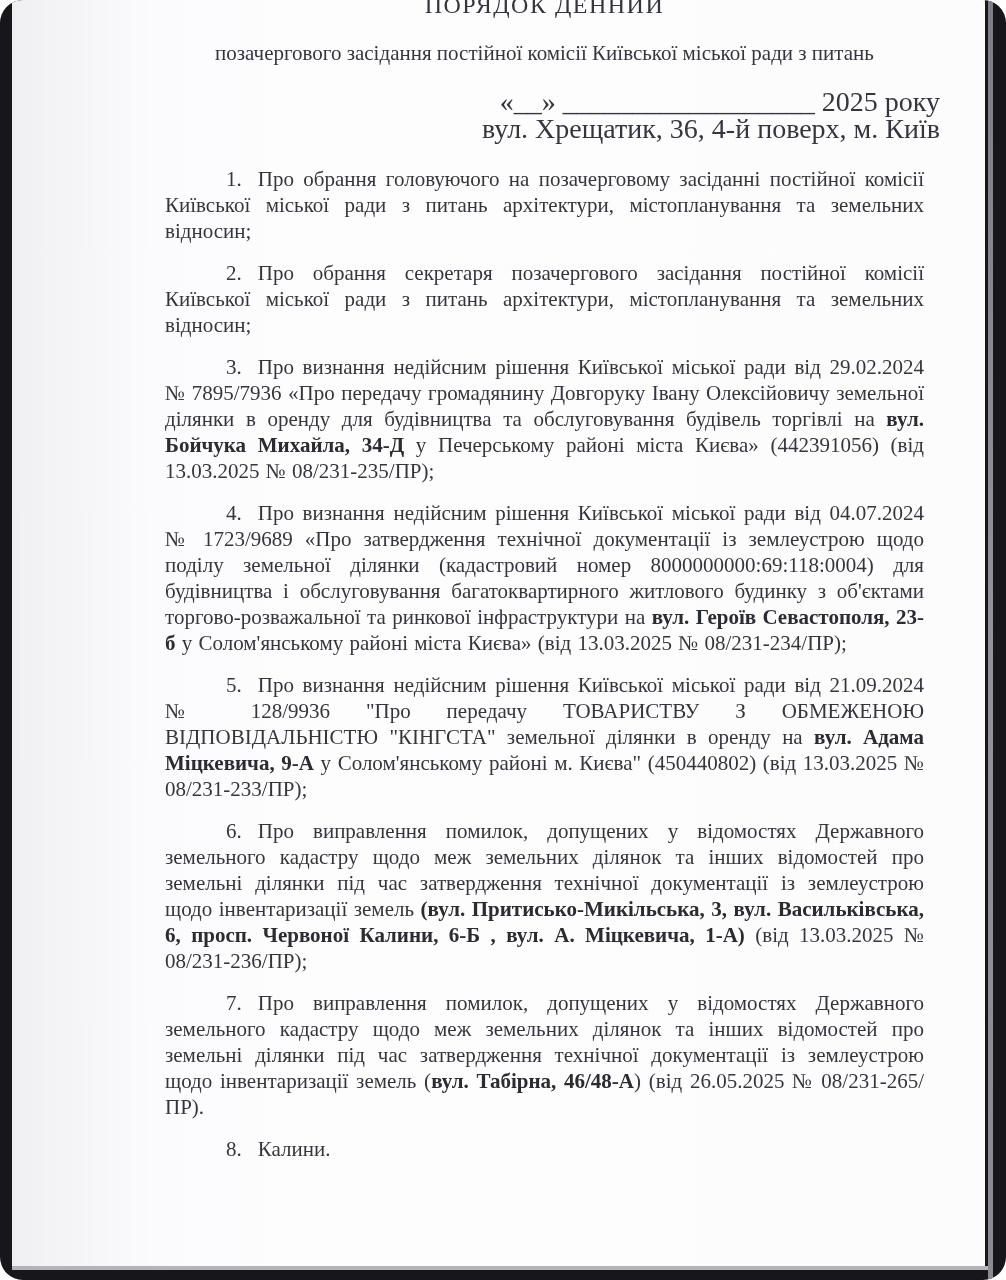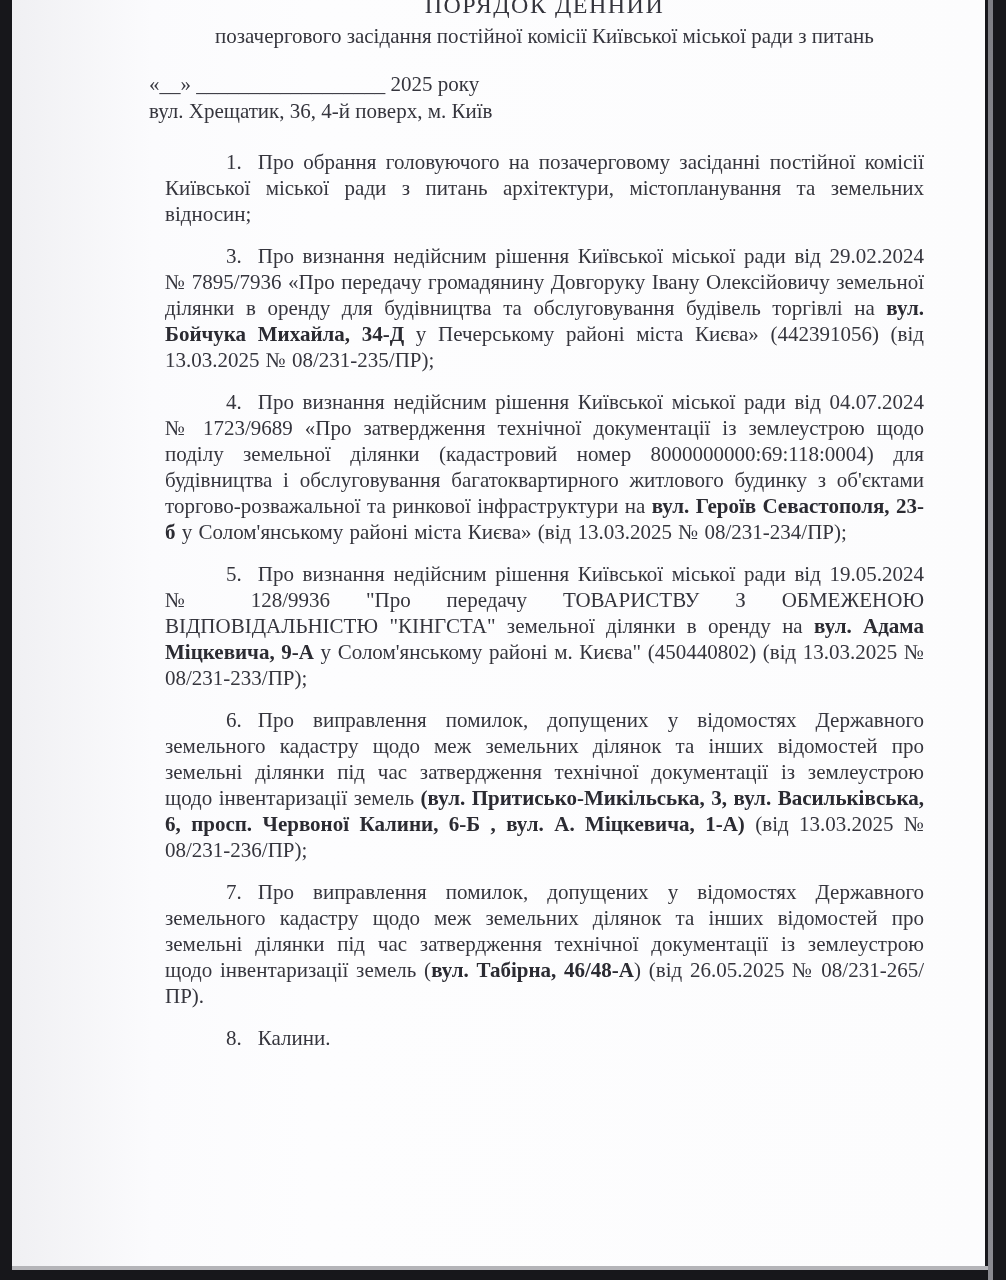--- a/index.html
+++ b/index.html
@@ -3,20 +3,21 @@
 <meta charset="utf-8">
 <style>
   html, body { margin: 0; padding: 0; }
   .canvas {
     position: relative;
     width: 1006px;
     height: 1280px;
     background: #17171b;
     overflow: hidden;
     font-family: "Liberation Serif", serif;
+    border-radius: 23px;
   }
   .page {
     position: absolute;
     left: 12px;
     top: 0;
     width: 973px;
     height: 1266px;
     background: linear-gradient(90deg, #f0f0f3 0px, #fbfbfd 140px, #fdfdfe 300px, #fcfcfd 100%);
     color: #35353d;
   }
@@ -26,28 +27,29 @@
   .doc-title {
     margin: -10px 0 0 0;           
     text-align: center;
     font-size: 24px;
     line-height: 30px;
     font-weight: normal;
     letter-spacing: 1.5px;
     white-space: nowrap;
   }
   .subtitle {
-    margin-top: 2px;
+    margin-top: 19px;
     text-align: center;
     font-size: 21px;
     line-height: 29px;
   }
   .date-block {
     margin-top: 20px;
-    font-size: 21px;
+    text-align: right;
+    font-size: 28px;
     line-height: 27px;
   }
   .items {
     margin-top: 24px;
     font-size: 21px;
     line-height: 26px;
   }
   .item {
     margin: 16px;
     text-align: justify;
@@ -84,23 +86,24 @@
         <div>позачергового засідання постійної комісії Київської міської ради з питань</div>
       </div>
 
       <div class="date-block">
         <div>«__» __________________ 2025 року</div>
         <div>вул. Хрещатик, 36, 4-й поверх, м. Київ</div>
       </div>
 
       <div class="items" id="agenda-items">
           <p class="item"><span class="num">1.</span><span>Про обрання головуючого на позачерговому засіданні постійної комісії Київської міської ради з питань архітектури, містопланування та земельних відносин;</span></p>
+          <p class="item"><span class="num">2.</span><span>Про обрання секретаря позачергового засідання постійної комісії Київської міської ради з питань архітектури, містопланування та земельних відносин;</span></p>
           <p class="item"><span class="num">3.</span><span>Про визнання недійсним рішення Київської міської ради від 29.02.2024 № 7895/7936 «Про передачу громадянину Довгоруку Івану Олексійовичу земельної ділянки в оренду для будівництва та обслуговування будівель торгівлі на </span><span class="b">вул. Бойчука Михайла, 34-Д</span><span> у Печерському районі міста Києва» (442391056) (від 13.03.2025 № 08/231-235/ПР);</span></p>
           <p class="item"><span class="num">4.</span><span>Про визнання недійсним рішення Київської міської ради від 04.07.2024 № 1723/9689 «Про затвердження технічної документації із землеустрою щодо поділу земельної ділянки (кадастровий номер 8000000000:69:118:0004) для будівництва і обслуговування багатоквартирного житлового будинку з об'єктами торгово-розважальної та ринкової інфраструктури на </span><span class="b">вул. Героїв Севастополя, 23-б</span><span> у Солом'янському районі міста Києва» (від 13.03.2025 № 08/231-234/ПР);</span></p>
-          <p class="item"><span class="num">5.</span><span>Про визнання недійсним рішення Київської міської ради від 19.05.2024 № 128/9936 "Про передачу ТОВАРИСТВУ З ОБМЕЖЕНОЮ ВІДПОВІДАЛЬНІСТЮ "КІНГСТА" земельної ділянки в оренду на </span><span class="b">вул. Адама Міцкевича, 9-А</span><span> у Солом'янському районі м. Києва" (450440802) (від 13.03.2025 № 08/231-233/ПР);</span></p>
+          <p class="item"><span class="num">5.</span><span>Про визнання недійсним рішення Київської міської ради від 21.09.2024 № 128/9936 "Про передачу ТОВАРИСТВУ З ОБМЕЖЕНОЮ ВІДПОВІДАЛЬНІСТЮ "КІНГСТА" земельної ділянки в оренду на </span><span class="b">вул. Адама Міцкевича, 9-А</span><span> у Солом'янському районі м. Києва" (450440802) (від 13.03.2025 № 08/231-233/ПР);</span></p>
           <p class="item"><span class="num">6.</span><span>Про виправлення помилок, допущених у відомостях Державного земельного кадастру щодо меж земельних ділянок та інших відомостей про земельні ділянки під час затвердження технічної документації із землеустрою щодо інвентаризації земель </span><span class="b">(вул. Притисько-Микільська, 3, вул. Васильківська, 6, просп. Червоної Калини, 6-Б , вул. А. Міцкевича, 1-А)</span><span> (від 13.03.2025 № 08/231-236/ПР);</span></p>
           <p class="item"><span class="num">7.</span><span>Про виправлення помилок, допущених у відомостях Державного земельного кадастру щодо меж земельних ділянок та інших відомостей про земельні ділянки під час затвердження технічної документації із землеустрою щодо інвентаризації земель (</span><span class="b">вул. Табірна, 46/48-А</span><span>) (від 26.05.2025 № 08/231-265/ПР).</span></p>
           <p class="item"><span class="num">8.</span><span>Калини.</span></p>
         </div>
 
     </div>
   </div>
 
   <div class="right-line"></div>
   <div class="bottom-line"></div>

